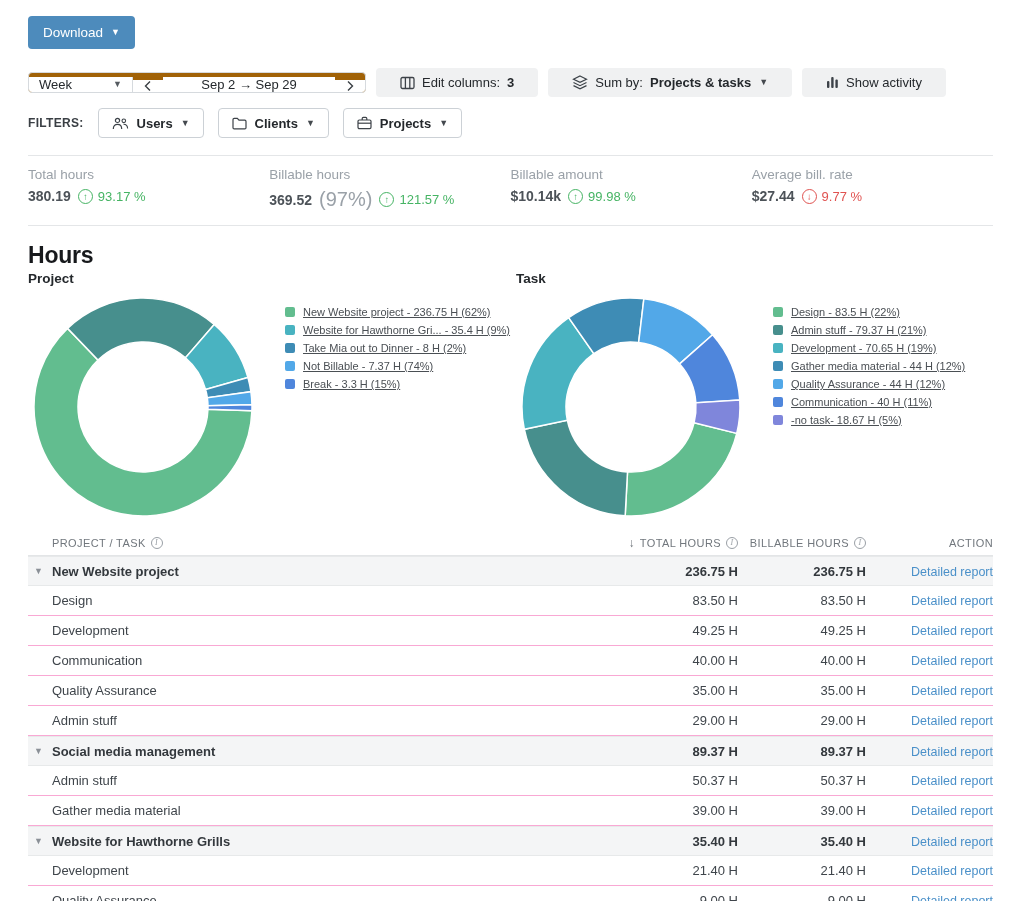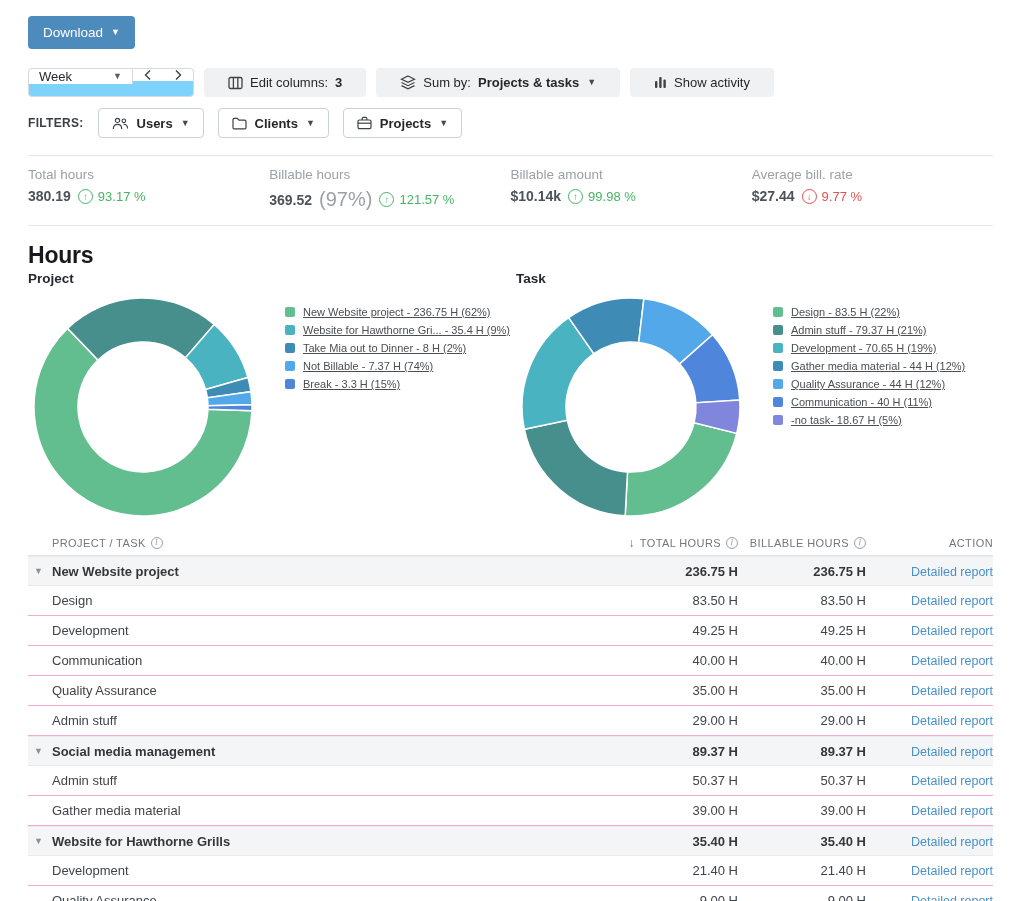--- a/index.html
+++ b/index.html
@@ -23,21 +23,21 @@
   .download {
     background:#4d8bbc; color:#fff; border:none; border-radius:4px;
     height:33px; padding:0 15px; font-size:13.5px; font-weight:400;
     display:inline-flex; align-items:center; gap:8px; cursor:pointer;
     font-family:inherit;
   }
   .caret { font-size:9px; line-height:1; }
 
   
   .toolbar { margin-top:12px; display:flex; align-items:center; gap:10px; }
-  .seg { display:flex; align-items:flex-start; height:29px; border:1px solid #d6dade; border-radius:4px; background:#7dd3fc; overflow:hidden; }
+  .seg { display:flex; align-items:flex-end; height:21px; border:1px solid #d6dade; border-radius:4px; background:#a16207; overflow:hidden; }
   .seg button, .seg .seg-date { background:#fff; border:none; font-family:inherit; font-size:13px; color:#24282c; cursor:pointer; }
   .seg-part.period { width:104px; display:flex; align-items:center; justify-content:space-between; padding:0 10px; border-right:1px solid #d6dade; }
   .seg-part.period .caret { color:#555b61; }
   .seg-nav { width:30px; display:flex; align-items:center; justify-content:center; }
   .seg-date { width:172px; display:flex; align-items:center; justify-content:center; }
   .gbtn {
     background:#f0f1f2; border:none; border-radius:4px; height:29px; padding:0 24px;
     font-family:inherit; font-size:13px; color:#24282c; display:inline-flex;
     align-items:center; gap:7px; cursor:pointer; white-space:nowrap;
   }
@@ -124,20 +124,21 @@
     <div class="seg">
       <button class="seg-part period">
         <span>Week</span>
         <span class="caret">▼</span>
       </button>
       <button class="seg-nav">
         <svg class="icon-svg" width="8" height="12" viewBox="0 0 8 12">
             <polyline points="6,1.5 1.5,6 6,10.5" fill="none" stroke="#3a3f44" stroke-width="1.4"></polyline>
           </svg>
       </button>
+      <div class="seg-date">Sep 2 → Sep 29</div>
       <button class="seg-nav">
         <svg class="icon-svg" width="8" height="12" viewBox="0 0 8 12">
             <polyline points="2,1.5 6.5,6 2,10.5" fill="none" stroke="#3a3f44" stroke-width="1.4"></polyline>
           </svg>
       </button>
     </div>
 
     <button class="gbtn">
       <svg class="icon-svg" width="15" height="14" viewBox="0 0 15 14">
         <rect x="1" y="1.5" width="13" height="11" rx="1.5" fill="none" stroke="#3c4248" stroke-width="1.3"></rect>

